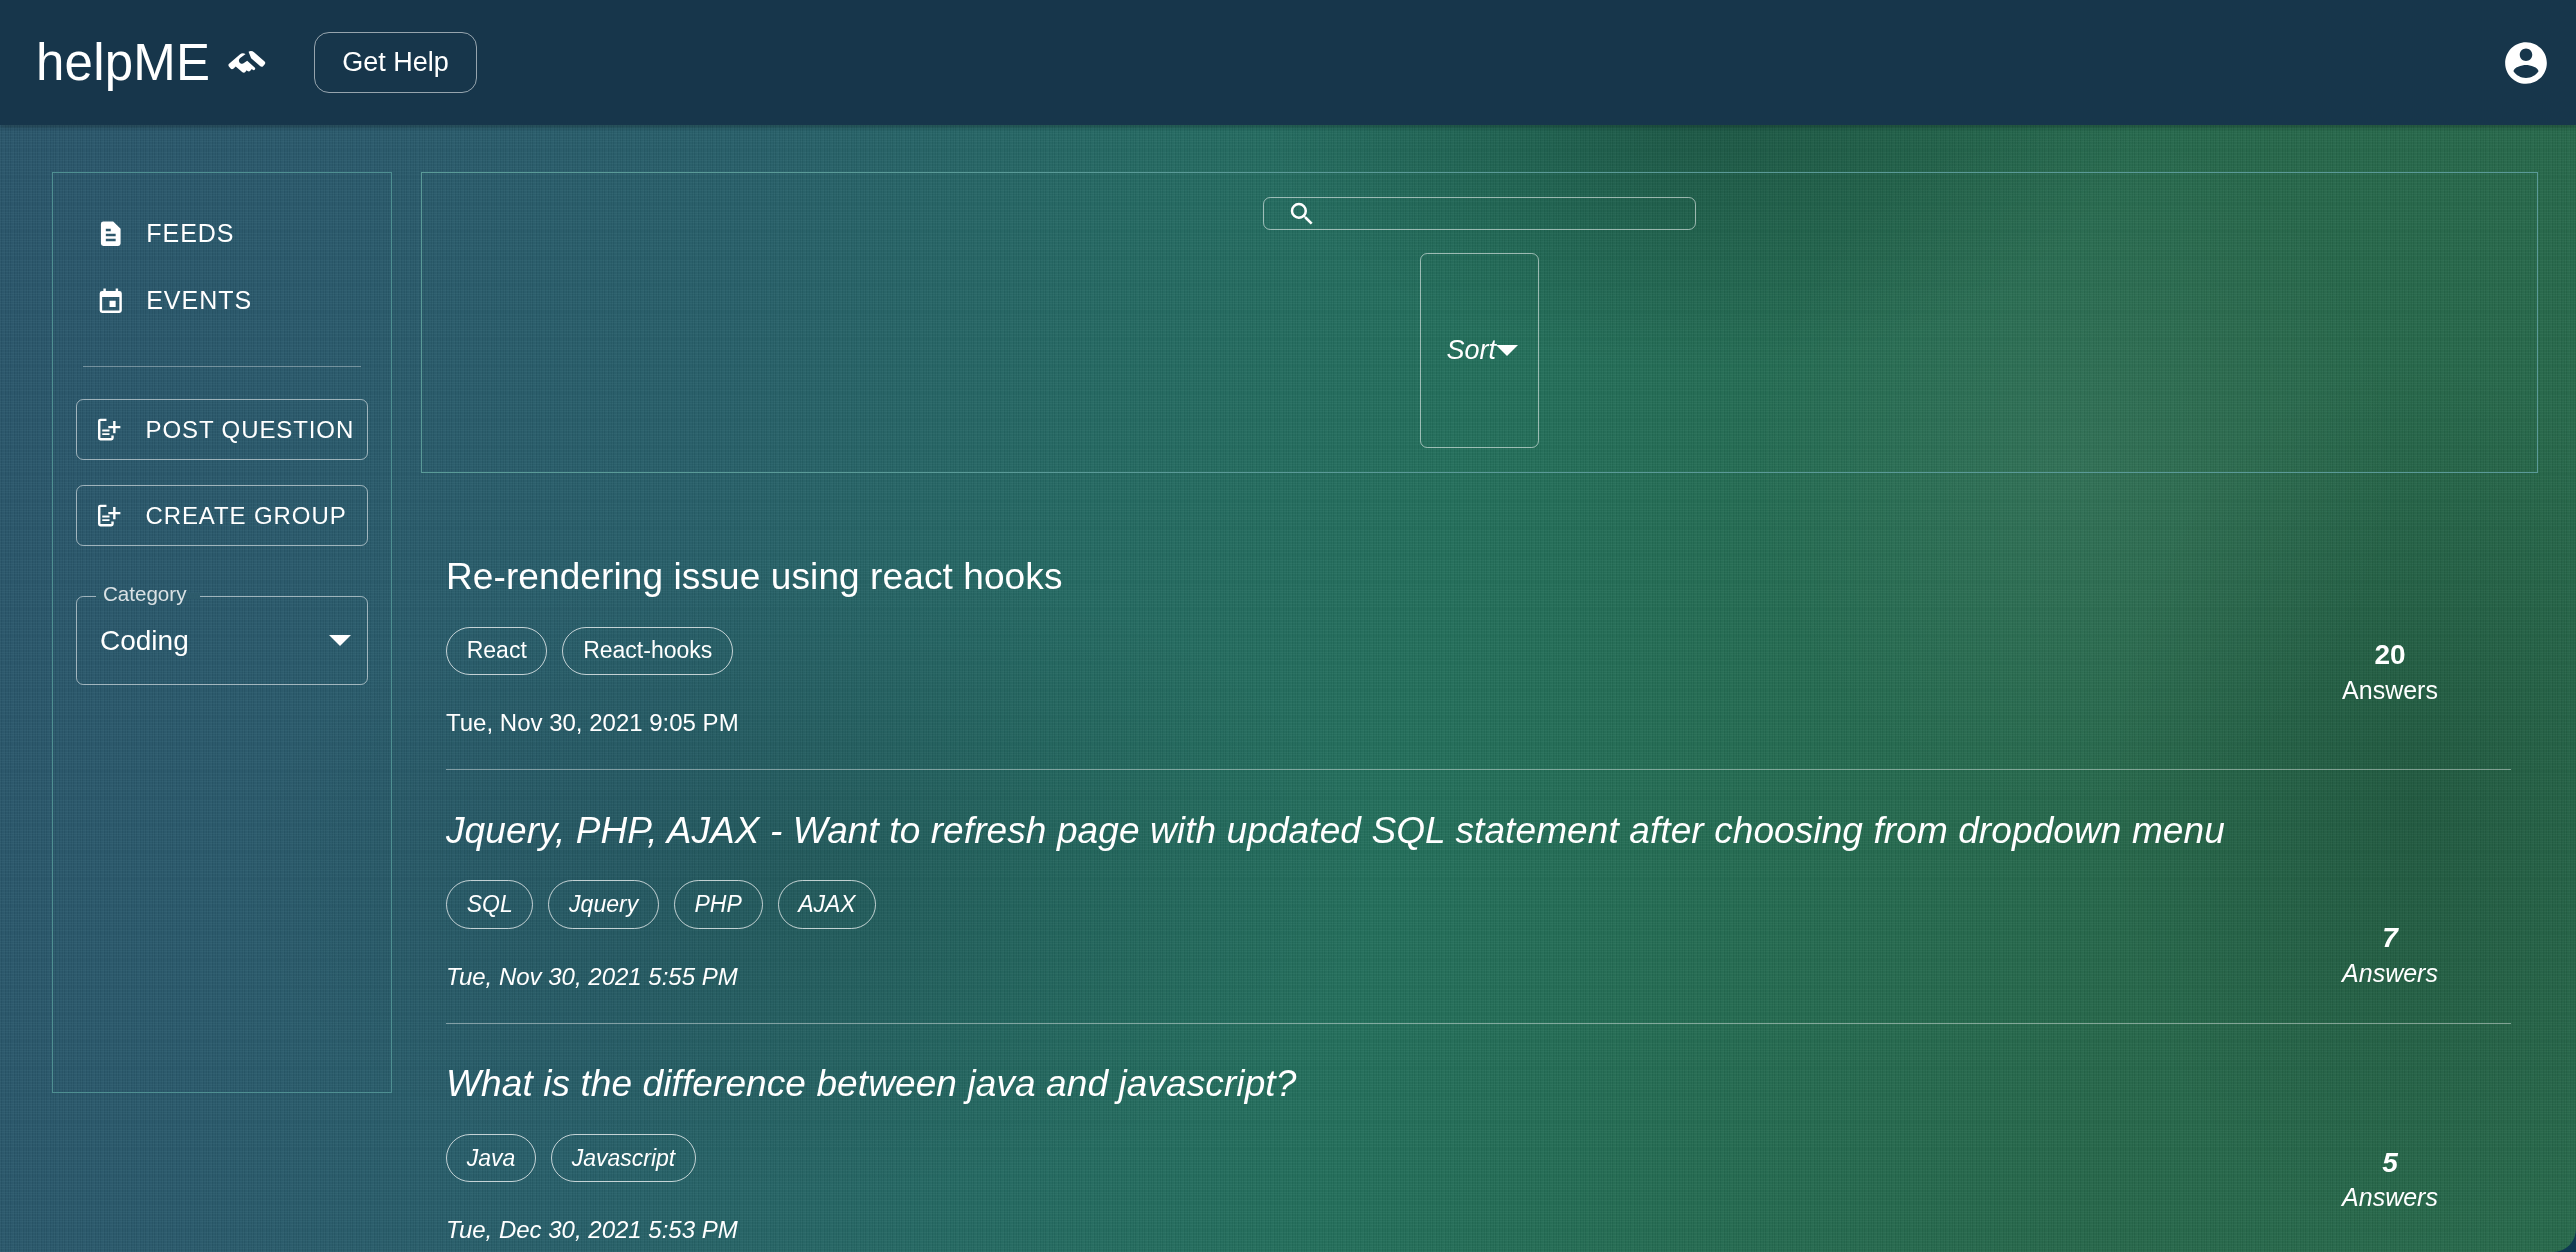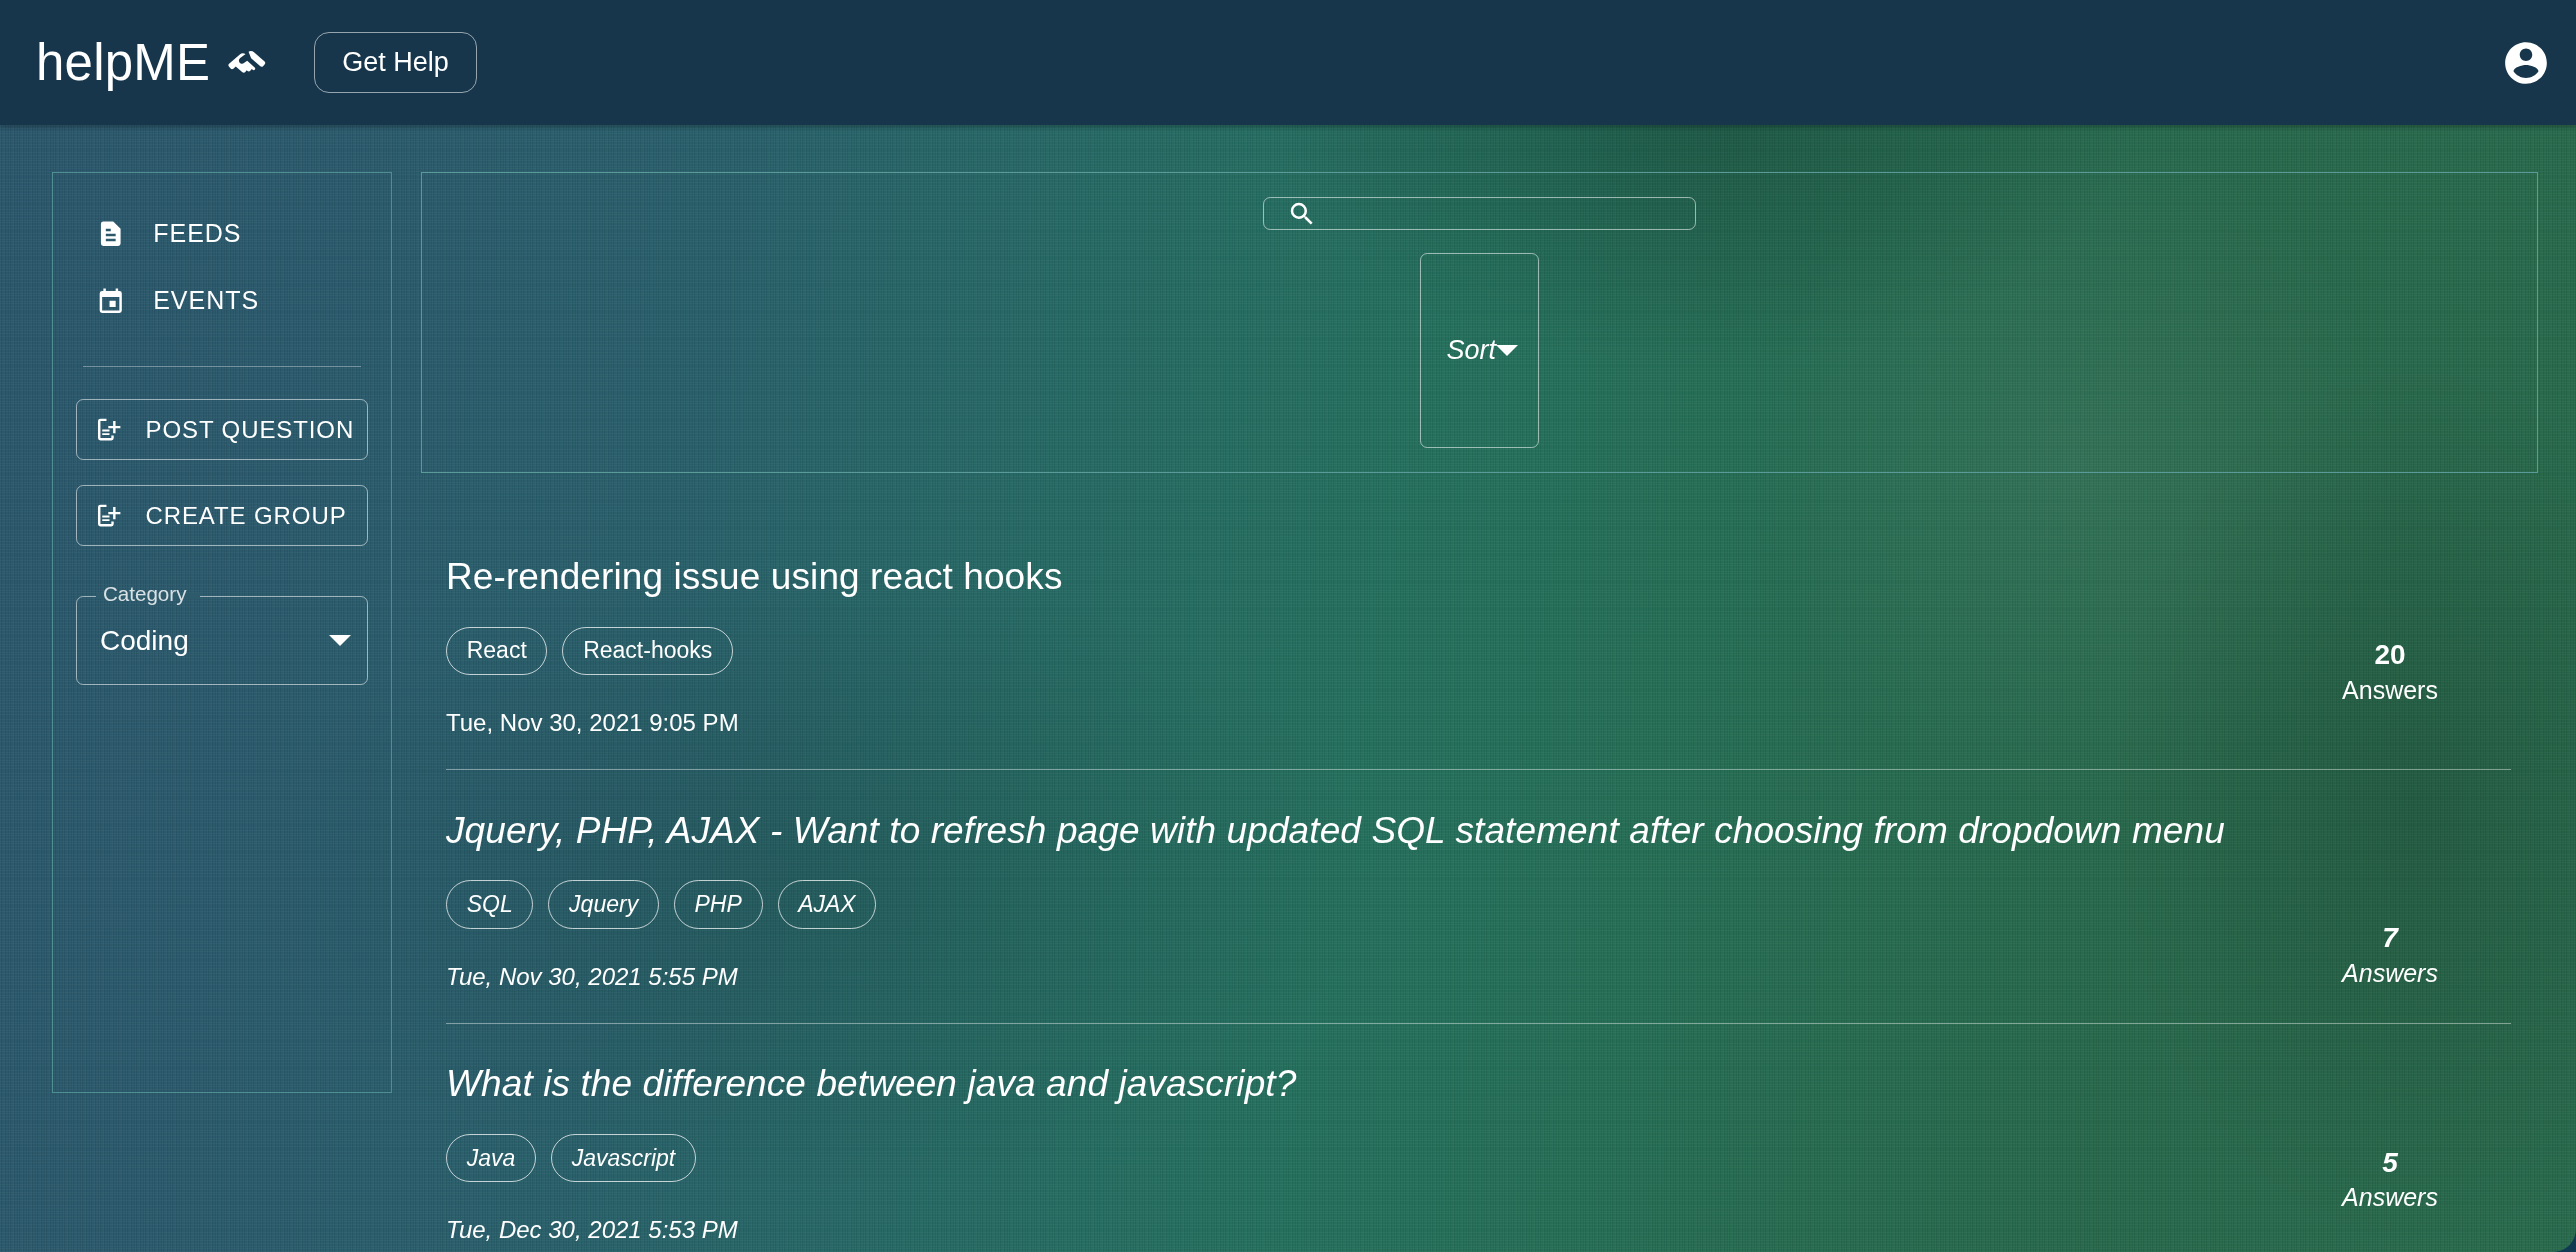--- a/index.html
+++ b/index.html
@@ -136,21 +136,21 @@
     width: 340px;
     flex: 0 0 340px;
     border: 1.8px solid #4f8f92;
     padding: 36px 23px 30px 23px;
     min-height: 921px;
     background: transparent;
   }
   .nav-item {
     display: flex;
     align-items: center;
-    gap: 28px;
+    gap: 21px;
     color: #ffffff;
     padding: 9.8px 0 9.8px 19.7px;
     cursor: pointer;
     text-decoration: none;
   }
   .nav-item + .nav-item { margin-top: 18px; }
   .nav-item svg { width: 29.5px; height: 29.5px; display: block; flex: 0 0 29.5px; }
   .nav-label {
     font-size: 25px;
     letter-spacing: 1px;

